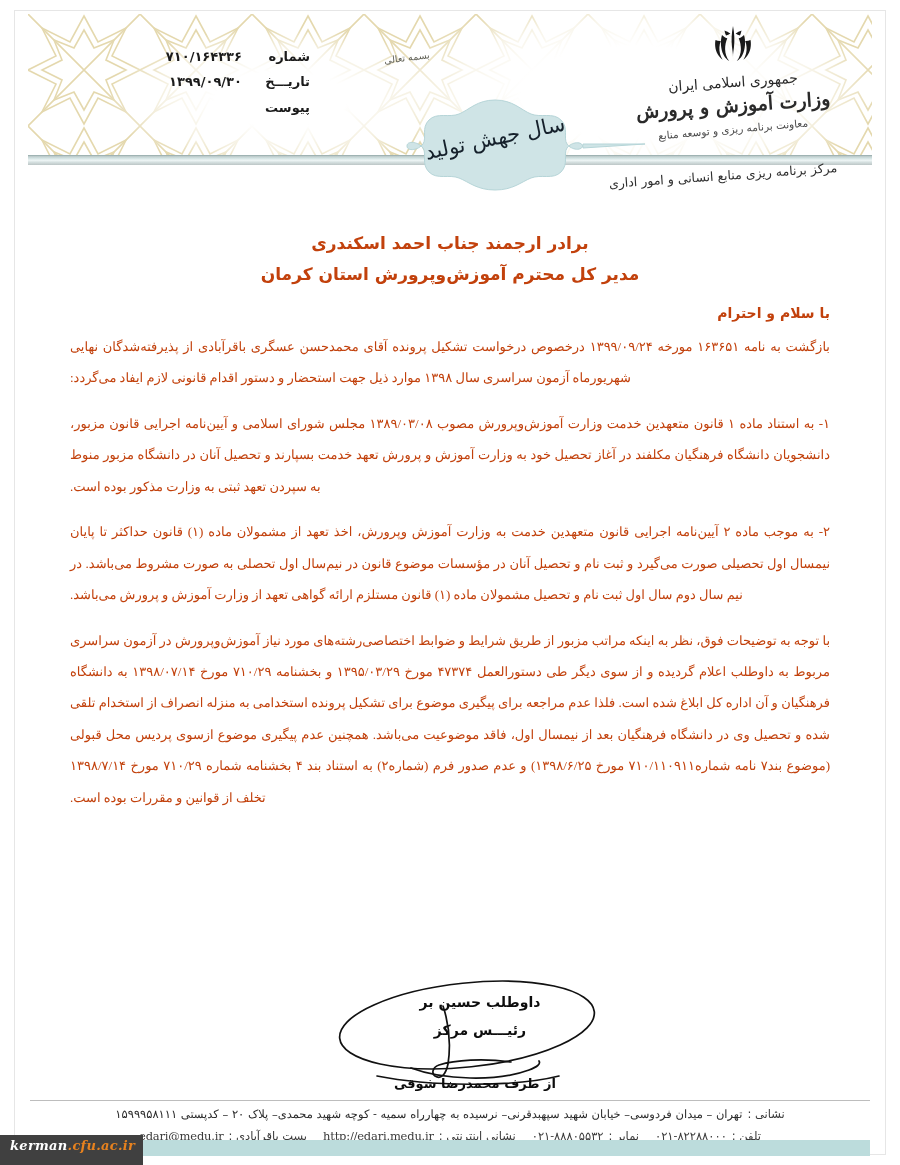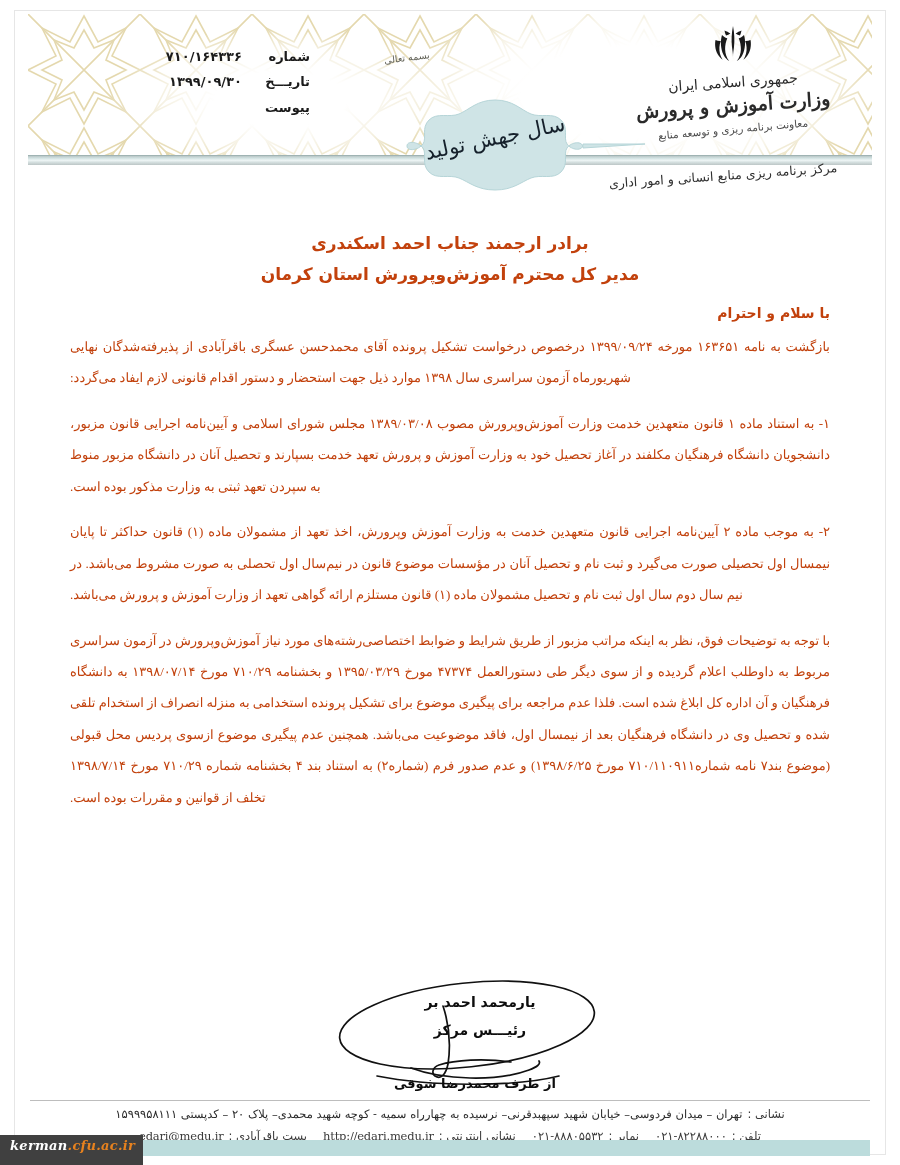--- a/index.html
+++ b/index.html
@@ -271,21 +271,21 @@
     <div class="salutation">با سلام و احترام</div>
 
     <p class="para">بازگشت به نامه ۱۶۳۶۵۱ مورخه ۱۳۹۹/۰۹/۲۴ درخصوص درخواست تشکیل پرونده آقای محمدحسن عسگری باقرآبادی از پذیرفته‌شدگان نهایی شهریورماه آزمون سراسری سال ۱۳۹۸ موارد ذیل جهت استحضار و دستور اقدام قانونی لازم ایفاد می‌گردد:</p>
     <p class="para gap">۱- به استناد ماده ۱ قانون متعهدین خدمت وزارت آموزش‌وپرورش مصوب ۱۳۸۹/۰۳/۰۸ مجلس شورای اسلامی و آیین‌نامه اجرایی قانون مزبور، دانشجویان دانشگاه فرهنگیان مکلفند در آغاز تحصیل خود به وزارت آموزش و پرورش تعهد خدمت بسپارند و تحصیل آنان در دانشگاه مزبور منوط به سپردن تعهد ثبتی به وزارت مذکور بوده است.</p>
     <p class="para gap">۲- به موجب ماده ۲ آیین‌نامه اجرایی قانون متعهدین خدمت به وزارت آموزش وپرورش، اخذ تعهد از مشمولان ماده (۱) قانون حداکثر تا پایان نیمسال اول تحصیلی صورت می‌گیرد و ثبت نام و تحصیل آنان در مؤسسات موضوع قانون در نیم‌سال اول تحصلی به صورت مشروط می‌باشد. در نیم سال دوم سال اول ثبت نام و تحصیل مشمولان ماده (۱) قانون مستلزم ارائه گواهی تعهد از وزارت آموزش و پرورش می‌باشد.</p>
     <p class="para gap">با توجه به توضیحات فوق، نظر به اینکه مراتب مزبور از طریق شرایط و ضوابط اختصاصی‌رشته‌های مورد نیاز آموزش‌وپرورش در آزمون سراسری مربوط به داوطلب اعلام گردیده و از سوی دیگر طی دستورالعمل ۴۷۳۷۴ مورخ ۱۳۹۵/۰۳/۲۹ و بخشنامه ۷۱۰/۲۹ مورخ ۱۳۹۸/۰۷/۱۴ به دانشگاه فرهنگیان و آن اداره کل ابلاغ شده است. فلذا عدم مراجعه برای پیگیری موضوع برای تشکیل پرونده استخدامی به منزله انصراف از استخدام تلقی شده و تحصیل وی در دانشگاه فرهنگیان بعد از نیمسال اول، فاقد موضوعیت می‌باشد. همچنین عدم پیگیری موضوع ازسوی پردیس محل قبولی (موضوع بند۷ نامه شماره۷۱۰/۱۱۰۹۱۱ مورخ ۱۳۹۸/۶/۲۵) و عدم صدور فرم (شماره۲) به استناد بند ۴ بخشنامه شماره ۷۱۰/۲۹ مورخ ۱۳۹۸/۷/۱۴ تخلف از قوانین و مقررات بوده است.</p>
   </div>
 
   <div class="sign">
     <div class="sign-inner">
-      <div class="sign-name">یارمحمد  احمد بر</div>
+      <div class="sign-name">داوطلب  حسین بر</div>
       <div class="sign-title">رئیـــس مرکز</div>
       <svg class="sign-scribble" viewBox="0 0 330 120" xmlns="http://www.w3.org/2000/svg">
         <g fill="none" stroke="#111" stroke-width="1.7" stroke-linecap="round">
           <ellipse cx="152" cy="53" rx="128" ry="42" transform="rotate(-6 152 53)"></ellipse>
           <path d="M128 34 C134 52 136 72 133 92 C131 102 126 108 120 104 C116 101 118 95 124 93
                    C140 88 168 86 196 90"></path>
           <path d="M96 96 C128 108 182 110 214 98 C222 95 226 92 224 89"></path>
           <path d="M62 104 C112 114 196 116 244 104"></path>
         </g>
       </svg>

